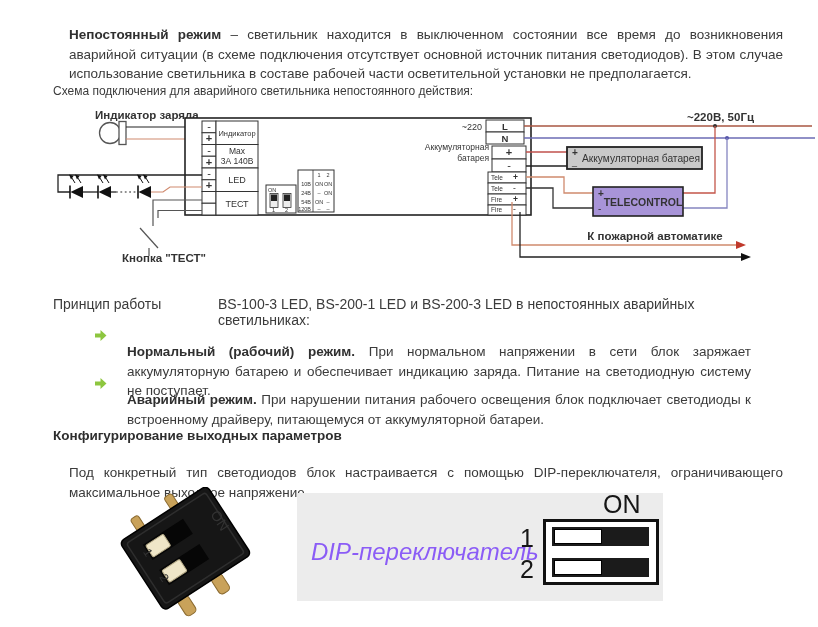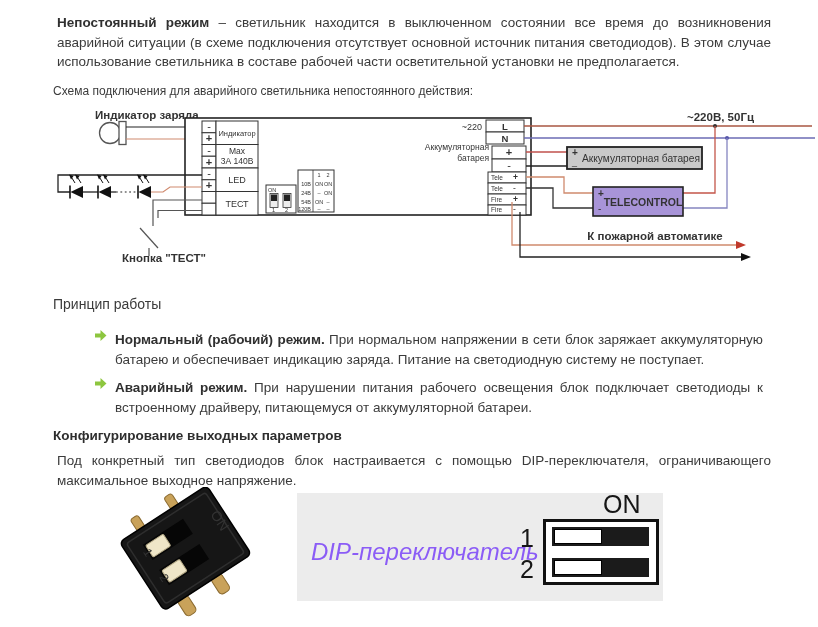--- a/index.html
+++ b/index.html
@@ -1,19 +1,19 @@
 <!DOCTYPE html>
 <html><head>
 <meta charset="utf-8">
 <style>
   html,body{margin:0;padding:0;background:#fff;}
   body{width:818px;height:627px;position:relative;overflow:hidden;
        font-family:"Liberation Sans",sans-serif;color:#3b3b3b;}
   .abs{position:absolute;}
-  .txt{font-size:13.5px;line-height:19.5px;text-align:justify;margin:4px;color:#3b3b3b;}
+  .txt{font-size:13.5px;line-height:19.5px;text-align:justify;margin:16px;color:#3b3b3b;}
   .txt b{color:#303030;}
   .caption{font-size:12px;color:#3b3b3b;}
   .principle{display:flex;font-size:14px;}
   .pr-label{flex:0 0 165px;}
   .bullet{display:flex;}
   .bullet .arr{flex:0 0 16px;padding-top:4px;}
   .bullet p{flex:1;}
   h2.cfg{font-size:13.5px;font-weight:700;margin:0;color:#2e2e2e;}
   svg{display:block;}
   svg text{font-family:"Liberation Sans",sans-serif;fill:#333;}
@@ -193,20 +193,21 @@
 
   <polyline points="512,102 512,145 736,145" fill="none" stroke="#d08a6e" stroke-width="1.3"></polyline>
   <polygon points="736,141 746,145 736,149" fill="#c0392b"></polygon>
   <polyline points="520,112 520,157 741,157" fill="none" stroke="#222" stroke-width="1.3"></polyline>
   <polygon points="741,153 751,157 741,161" fill="#111"></polygon>
   <text x="655" y="140" font-size="11.5" font-weight="600" text-anchor="middle">К пожарной автоматике</text>
 </svg>
 
 <div class="principle abs" style="left:53px;top:296px;width:714px;">
   <span class="pr-label">Принцип работы</span>
+  <span class="pr-models">BS-100-3 LED, BS-200-1 LED и BS-200-3 LED в непостоянных аварийных светильниках:</span>
 </div>
 
 <div class="bullet abs" style="left:95px;top:326px;width:672px;">
   <span class="arr">
     <svg width="12" height="11" viewBox="0 0 12 11">
         <polygon points="0,3.5 5.5,3.5 5.5,0 11.5,5.5 5.5,11 5.5,7.5 0,7.5" fill="#8dc63f"></polygon>
       </svg>
   </span>
   <p class="txt"><b>Нормальный (рабочий) режим.</b><span> При нормальном напряжении в сети блок заряжает аккумуляторную батарею и обеспечивает индикацию заряда. Питание на светодиодную систему не поступает.</span></p>
 </div>

